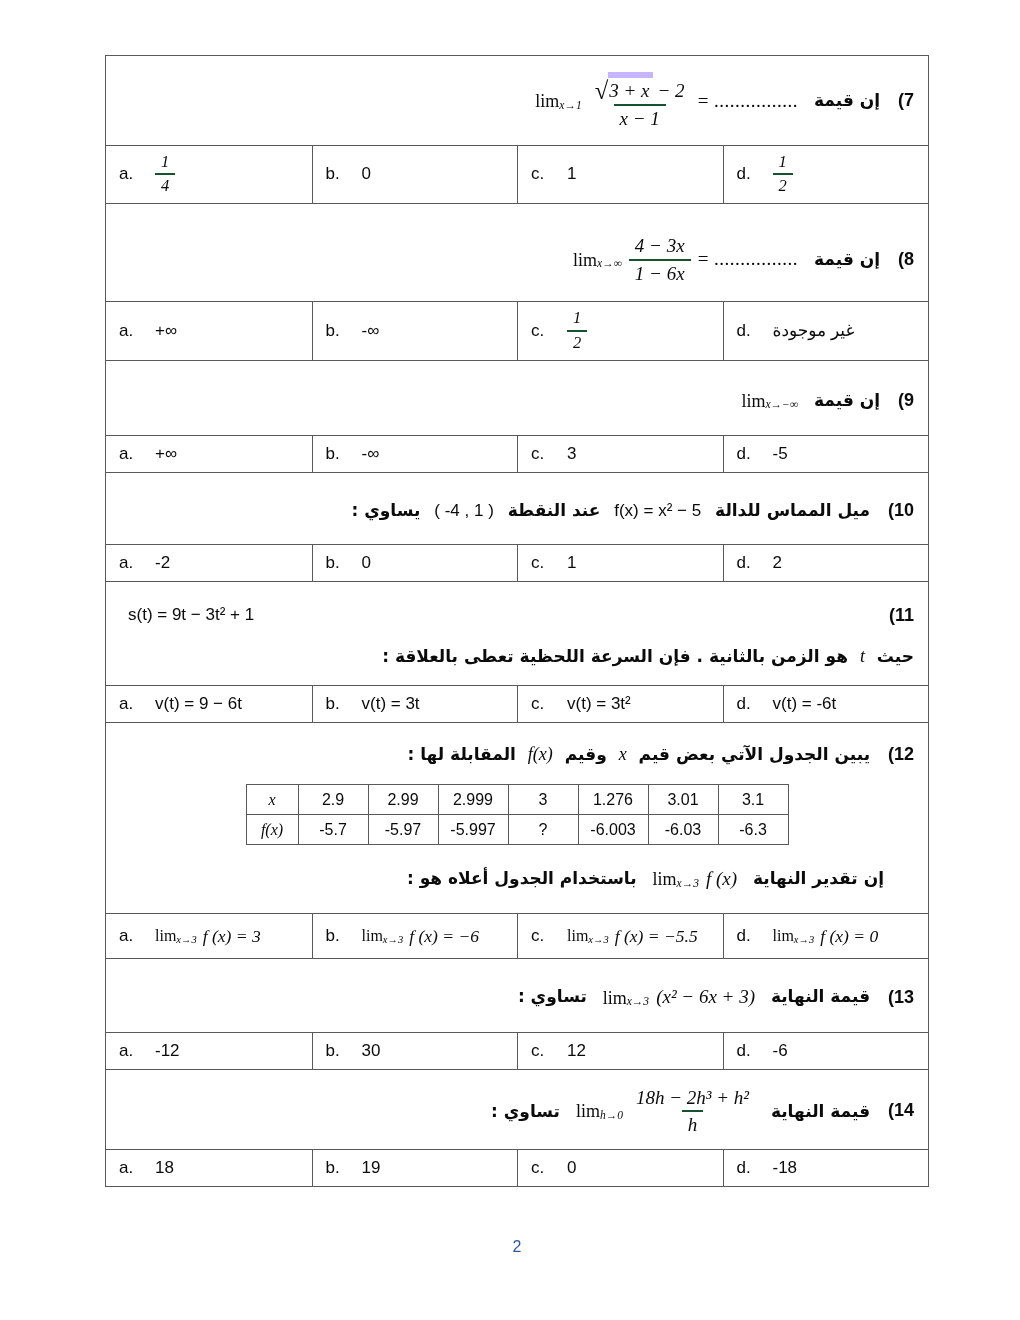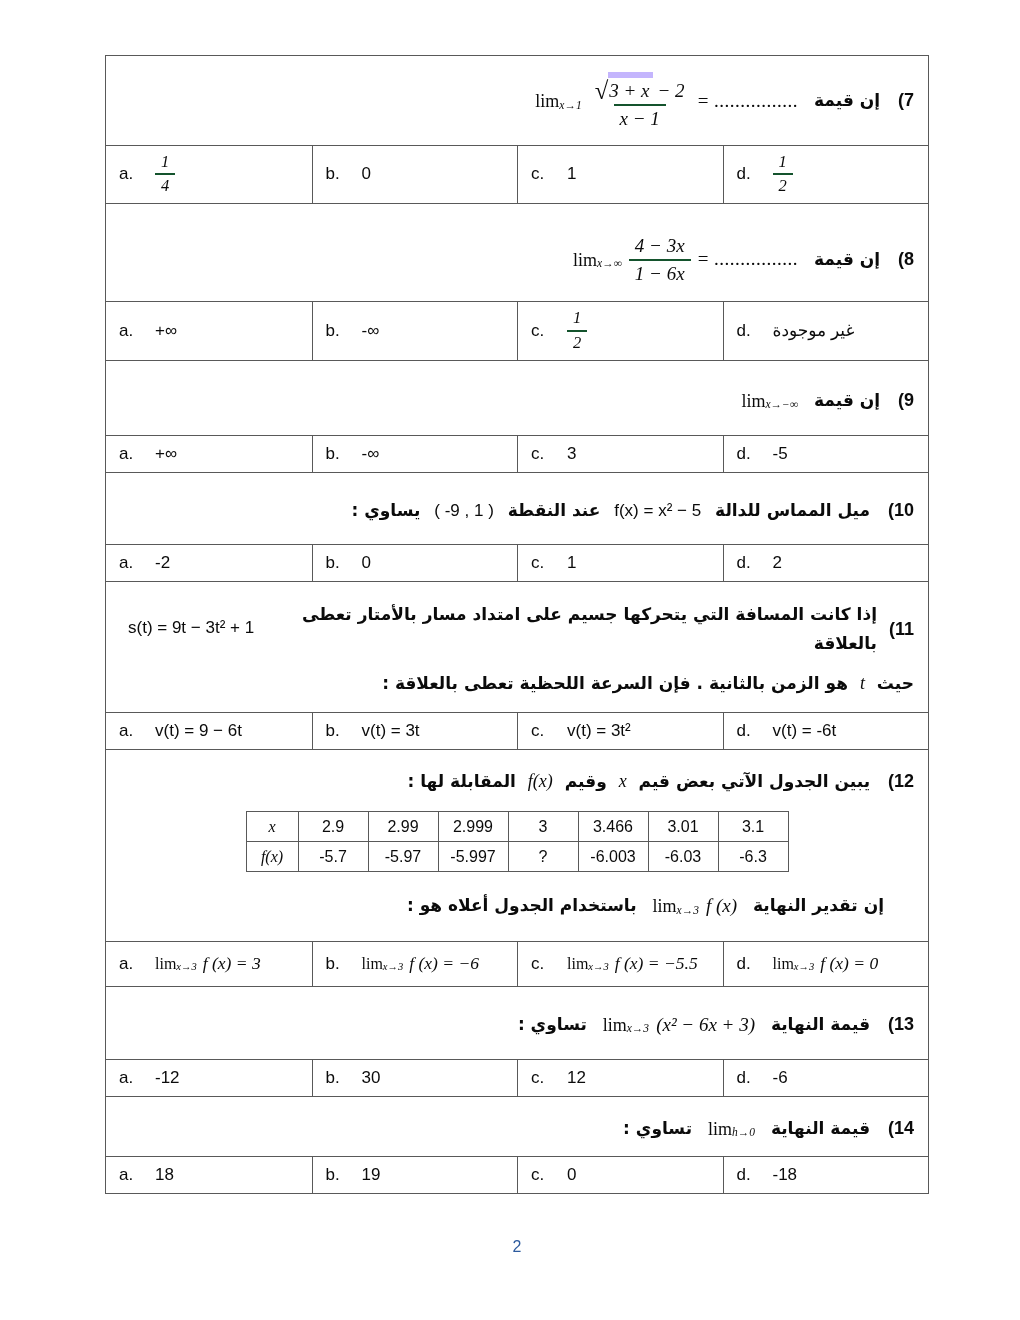--- a/index.html
+++ b/index.html
@@ -227,21 +227,21 @@
       </div>
     </div>
   </section>
 
   <section>
     <div class="q-area q10-area">
       <span class="qlabel">(10</span>
       <span class="qtext">ميل المماس للدالة</span>
       <span class="ltr-sans">f(x) = x² − 5</span>
       <span class="qtext">عند النقطة</span>
-      <span class="ltr-sans">( -9 , 1 )</span>
+      <span class="ltr-sans">( -4 , 1 )</span>
       <span class="qtext">يساوي :</span>
     </div>
     <div class="answers">
       <div class="acell">
         <span class="letter">a.</span>
         <span class="aval">-2</span>
       </div>
       <div class="acell">
         <span class="letter">b.</span>
         <span class="aval">0</span>
@@ -254,21 +254,20 @@
         <span class="letter">d.</span>
         <span class="aval">2</span>
       </div>
     </div>
   </section>
 
   <section>
     <div class="q-area q11-area">
       <div class="q11l1">
         <span class="qlabel">(11</span>
-        <span class="qtext">إذا كانت المسافة التي يتحركها جسيم على امتداد مسار بالأمتار تعطى بالعلاقة</span>
         <span class="ltr-sans q11-st">s(t) = 9t − 3t² + 1</span>
       </div>
       <div class="q11l2">
         <span class="qtext">حيث</span>
         <span class="ltr-var">t</span>
         <span class="qtext">هو الزمن بالثانية . فإن السرعة اللحظية تعطى بالعلاقة :</span>
       </div>
     </div>
     <div class="answers">
       <div class="acell">
@@ -301,21 +300,21 @@
         <span class="qtext">المقابلة لها :</span>
       </div>
       <table class="vtable">
         <tbody>
           <tr>
             <td class="hcol">x</td>
             <td>2.9</td>
             <td>2.99</td>
             <td>2.999</td>
             <td>3</td>
-            <td>3.466</td>
+            <td>1.276</td>
             <td>3.01</td>
             <td>3.1</td>
           </tr>
           <tr>
             <td class="hcol">f(x)</td>
             <td>-5.7</td>
             <td>-5.97</td>
             <td>-5.997</td>
             <td>?</td>
             <td>-6.003</td>
@@ -415,20 +414,24 @@
 
   <section>
     <div class="q-area q14-area">
       <span class="qlabel">(14</span>
       <span class="qtext">قيمة النهاية</span>
       <span class="math">
         <span class="lim">
           <span class="limword">lim</span>
           <span class="limsub">h→0</span>
         </span>
+        <span class="frac">
+          <span class="fnum">18h − 2h³ + h²</span>
+          <span class="fden">h</span>
+        </span>
       </span>
       <span class="qtext">تساوي :</span>
     </div>
     <div class="answers last">
       <div class="acell">
         <span class="letter">a.</span>
         <span class="aval">18</span>
       </div>
       <div class="acell">
         <span class="letter">b.</span>

